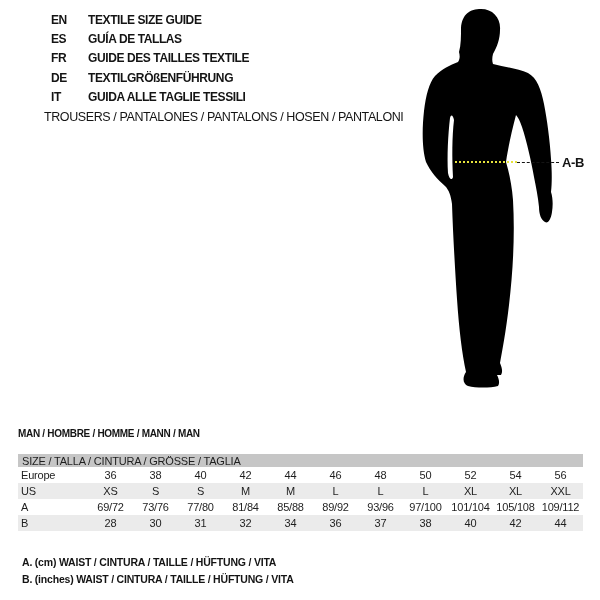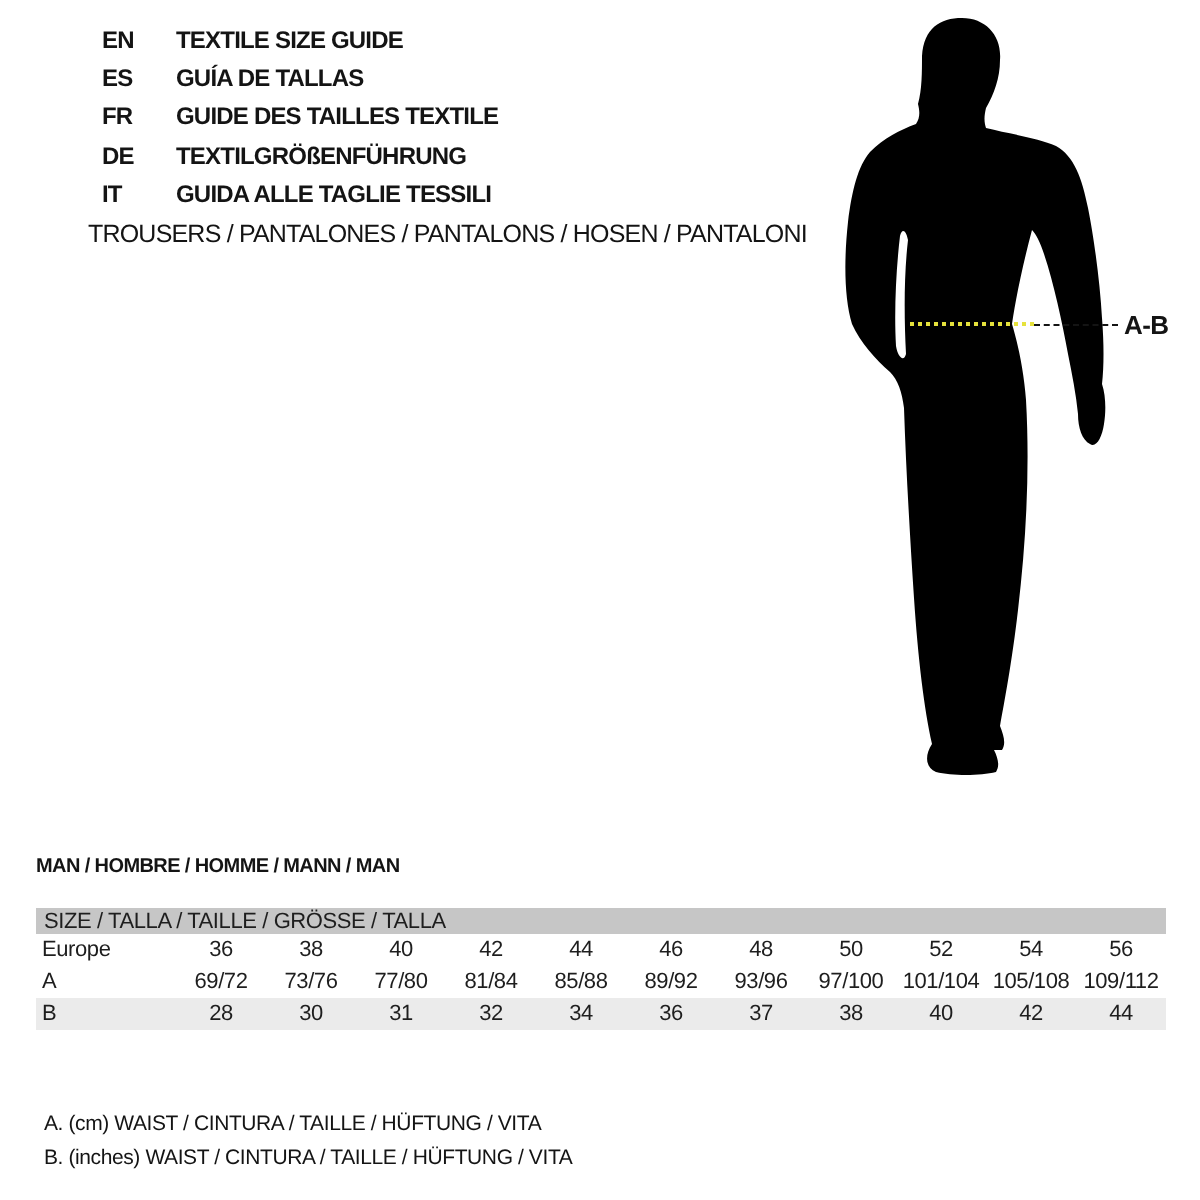--- a/index.html
+++ b/index.html
@@ -50,21 +50,21 @@
   table.size-table{width:100%;border-collapse:collapse;table-layout:fixed;font-size:11px;letter-spacing:-0.2px;color:#1e1e1e;}
   table.size-table td{padding:0;text-align:center;height:16px;vertical-align:middle;white-space:nowrap;}
   table.size-table tr.head td{
     background:var(--header-bg);text-align:left;padding-left:4px;height:13px;font-size:11px;
   }
   table.size-table td.row-label{text-align:left;padding-left:3px;}
   table.size-table col.label-col{width:70px;}
   table.size-table tr.stripe td{background:var(--stripe-bg);}
   
   .footnotes{position:absolute;left:22px;top:554px;}
-  .footnote{font-size:10.5px;font-weight:normal;letter-spacing:-0.2px;line-height:16.5px;white-space:nowrap;}
+  .footnote{font-size:10.5px;font-weight:bold;letter-spacing:-0.2px;line-height:16.5px;white-space:nowrap;}
 </style>
 </head>
 <body>
 
 <div class="lang-block">
     <div class="lang-row">
       <span class="lang-code">EN</span>
       <span class="lang-label">TEXTILE SIZE GUIDE</span>
     </div>
     <div class="lang-row">
@@ -149,36 +149,50 @@
         <col>
         <col>
         <col>
         <col>
         <col>
         <col>
         <col>
     </colgroup>
     <tbody>
       <tr class="head">
-        <td colspan="12">SIZE / TALLA / TAILLE / GRÖSSE / TALLA</td>
+        <td colspan="12">SIZE / TALLA / CINTURA / GRÖSSE / TAGLIA</td>
       </tr>
     <tr>
           <td class="row-label">Europe</td>
           <td>36</td>
           <td>38</td>
           <td>40</td>
           <td>42</td>
           <td>44</td>
           <td>46</td>
           <td>48</td>
           <td>50</td>
           <td>52</td>
           <td>54</td>
           <td>56</td>
         </tr>
+        <tr class="stripe">
+          <td class="row-label">US</td>
+          <td>XS</td>
+          <td>S</td>
+          <td>S</td>
+          <td>M</td>
+          <td>M</td>
+          <td>L</td>
+          <td>L</td>
+          <td>L</td>
+          <td>XL</td>
+          <td>XL</td>
+          <td>XXL</td>
+        </tr>
         <tr>
           <td class="row-label">A</td>
           <td>69/72</td>
           <td>73/76</td>
           <td>77/80</td>
           <td>81/84</td>
           <td>85/88</td>
           <td>89/92</td>
           <td>93/96</td>
           <td>97/100</td>

